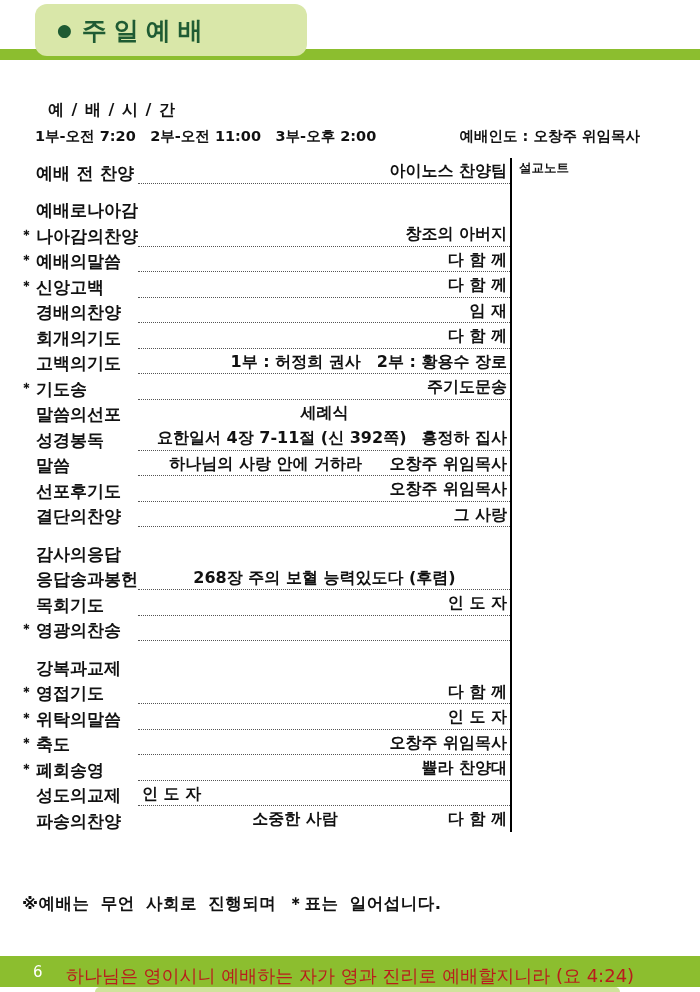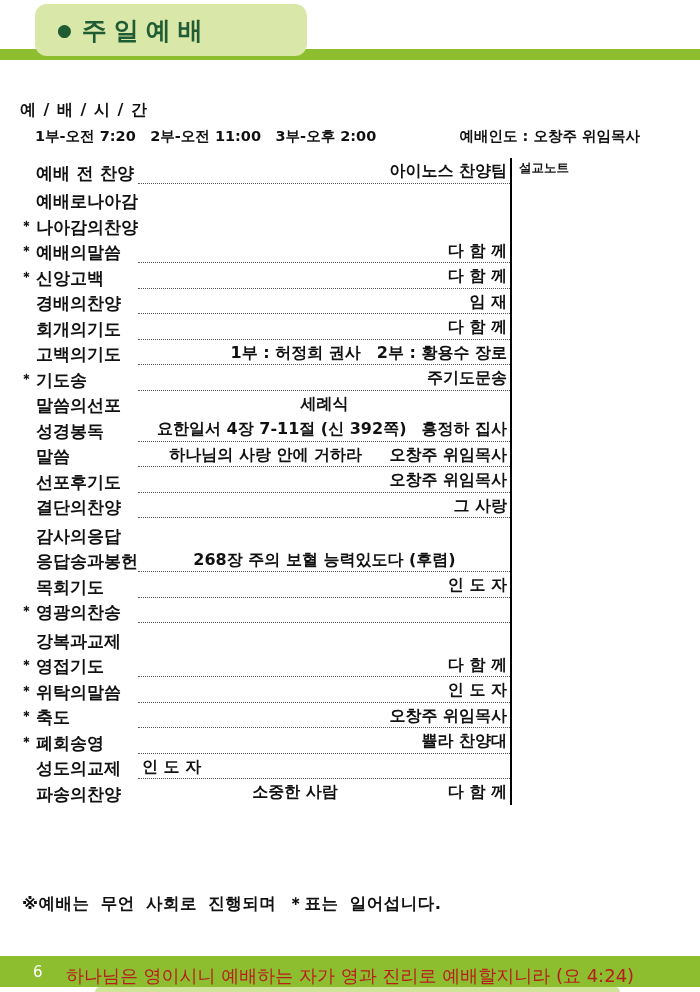--- a/index.html
+++ b/index.html
@@ -14,32 +14,32 @@
     background:var(--tab-green);border-radius:12px;z-index:2;
     display:flex;align-items:center;padding-left:22px;box-sizing:border-box;
   }
   .header-tab .bullet{font-size:17px;color:var(--dark-green);margin-right:10px;}
   .header-tab .title{
     font-size:25px;font-weight:bold;color:var(--dark-green);letter-spacing:7px;white-space:nowrap;
   }
   .header-bar{position:absolute;left:0;top:49px;width:700px;height:11px;background:var(--accent-green);z-index:1;}
 
   
-  .wt-heading{position:absolute;left:20px;top:100px;font-size:16px;font-weight:bold;letter-spacing:1px;}
+  .wt-heading{position:absolute;left:48px;top:100px;font-size:16px;font-weight:bold;letter-spacing:1px;}
   .wt-line{position:absolute;left:35px;top:127px;width:605px;display:flex;justify-content:space-between;}
   .wt-times{font-size:14.5px;font-weight:bold;white-space:pre;}
   .wt-leader{font-size:14.5px;font-weight:bold;white-space:nowrap;}
 
   
   .order-table{
     position:absolute;left:20px;top:158px;width:492px;
     border-right:2px solid #000;box-sizing:border-box;
   }
   .row{display:flex;align-items:flex-end;height:25.5px;box-sizing:border-box;}
-  .row.section{margin-top:3px;}
+  .row.section{margin-top:12px;}
   .cell-label{width:114px;display:flex;flex-shrink:0;}
   .row.section .cell-label{width:150px;}
   .star{width:16px;font-size:13px;font-weight:bold;line-height:1.2;flex-shrink:0;}
   .ltext{
     flex:1;font-size:17px;font-weight:bold;line-height:1.15;
     text-align:justify;text-align-last:justify;text-justify:inter-character;white-space:nowrap;
   }
   .cell-content{
     flex:1;display:flex;align-items:flex-end;margin-left:4px;
     border-bottom:1px dotted #555;padding:0 3px 2px 4px;box-sizing:border-box;min-height:100%;
@@ -94,20 +94,24 @@
       <div class="cell-content">
         <span class="cval-center"></span>
         <span class="cval-right"></span>
       </div>
     </div>
     <div class="row">
       <div class="cell-label">
         <span class="star">＊</span>
         <span class="ltext">나아감의찬양</span>
       </div>
+      <div class="cell-content">
+        <span class="cval-center"></span>
+        <span class="cval-right">창조의 아버지</span>
+      </div>
     </div>
     <div class="row">
       <div class="cell-label">
         <span class="star">＊</span>
         <span class="ltext">예배의말씀</span>
       </div>
       <div class="cell-content">
         <span class="cval-center"></span>
         <span class="cval-right">다 함 께</span>
       </div>

